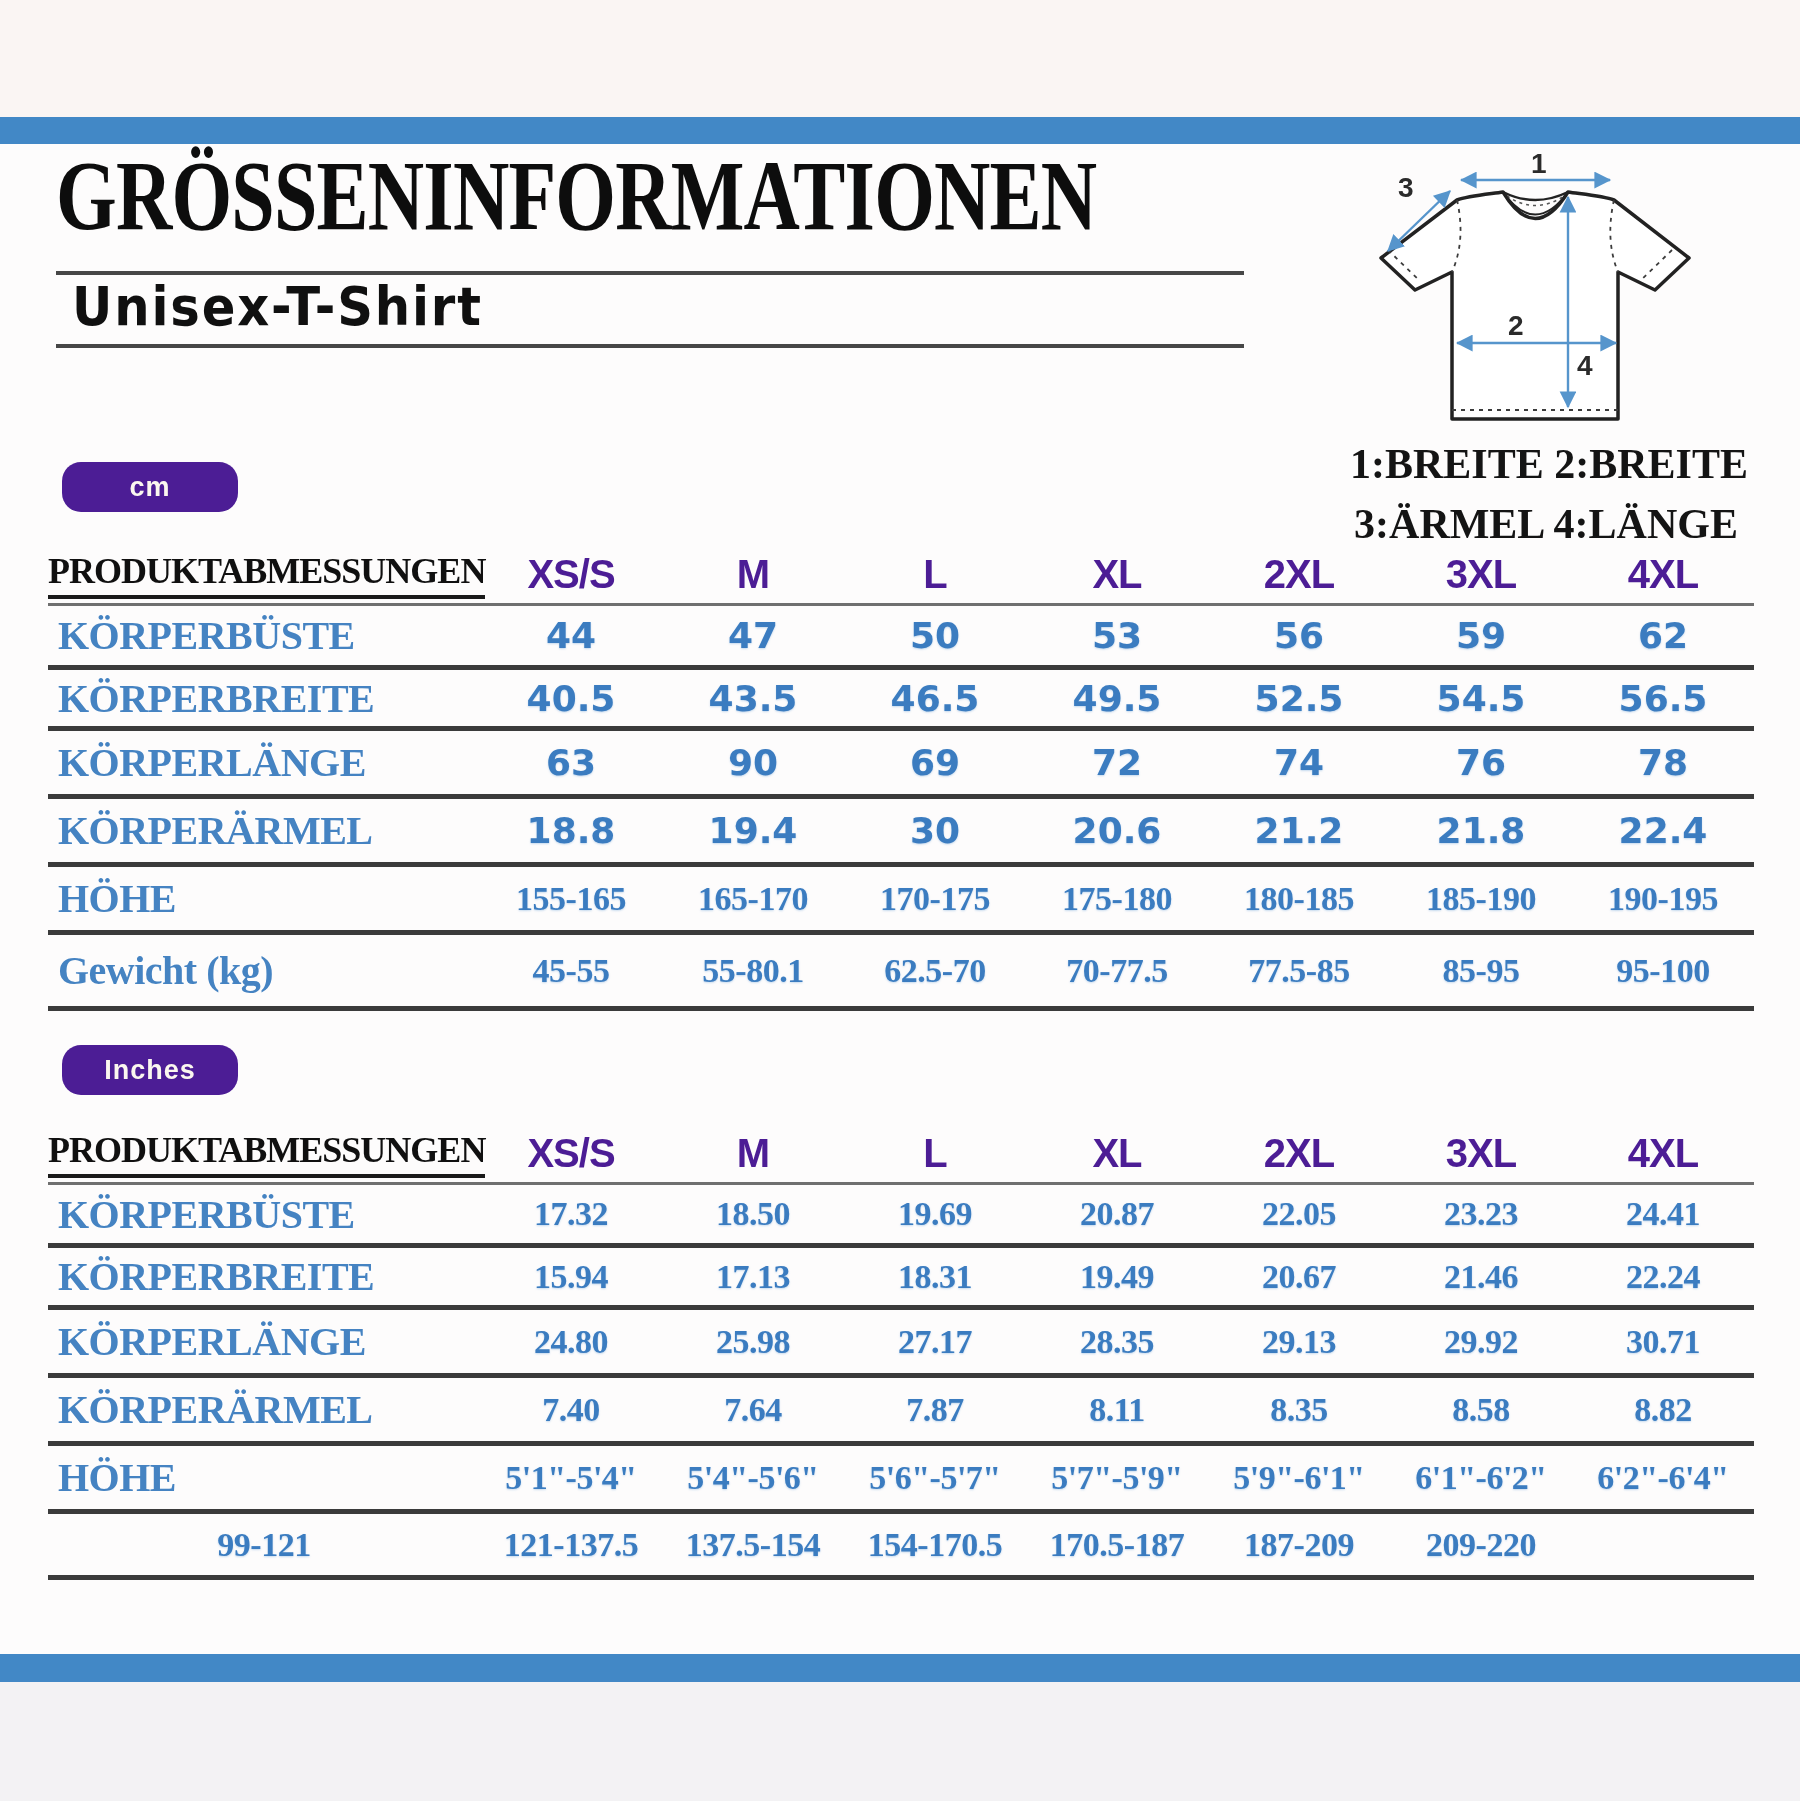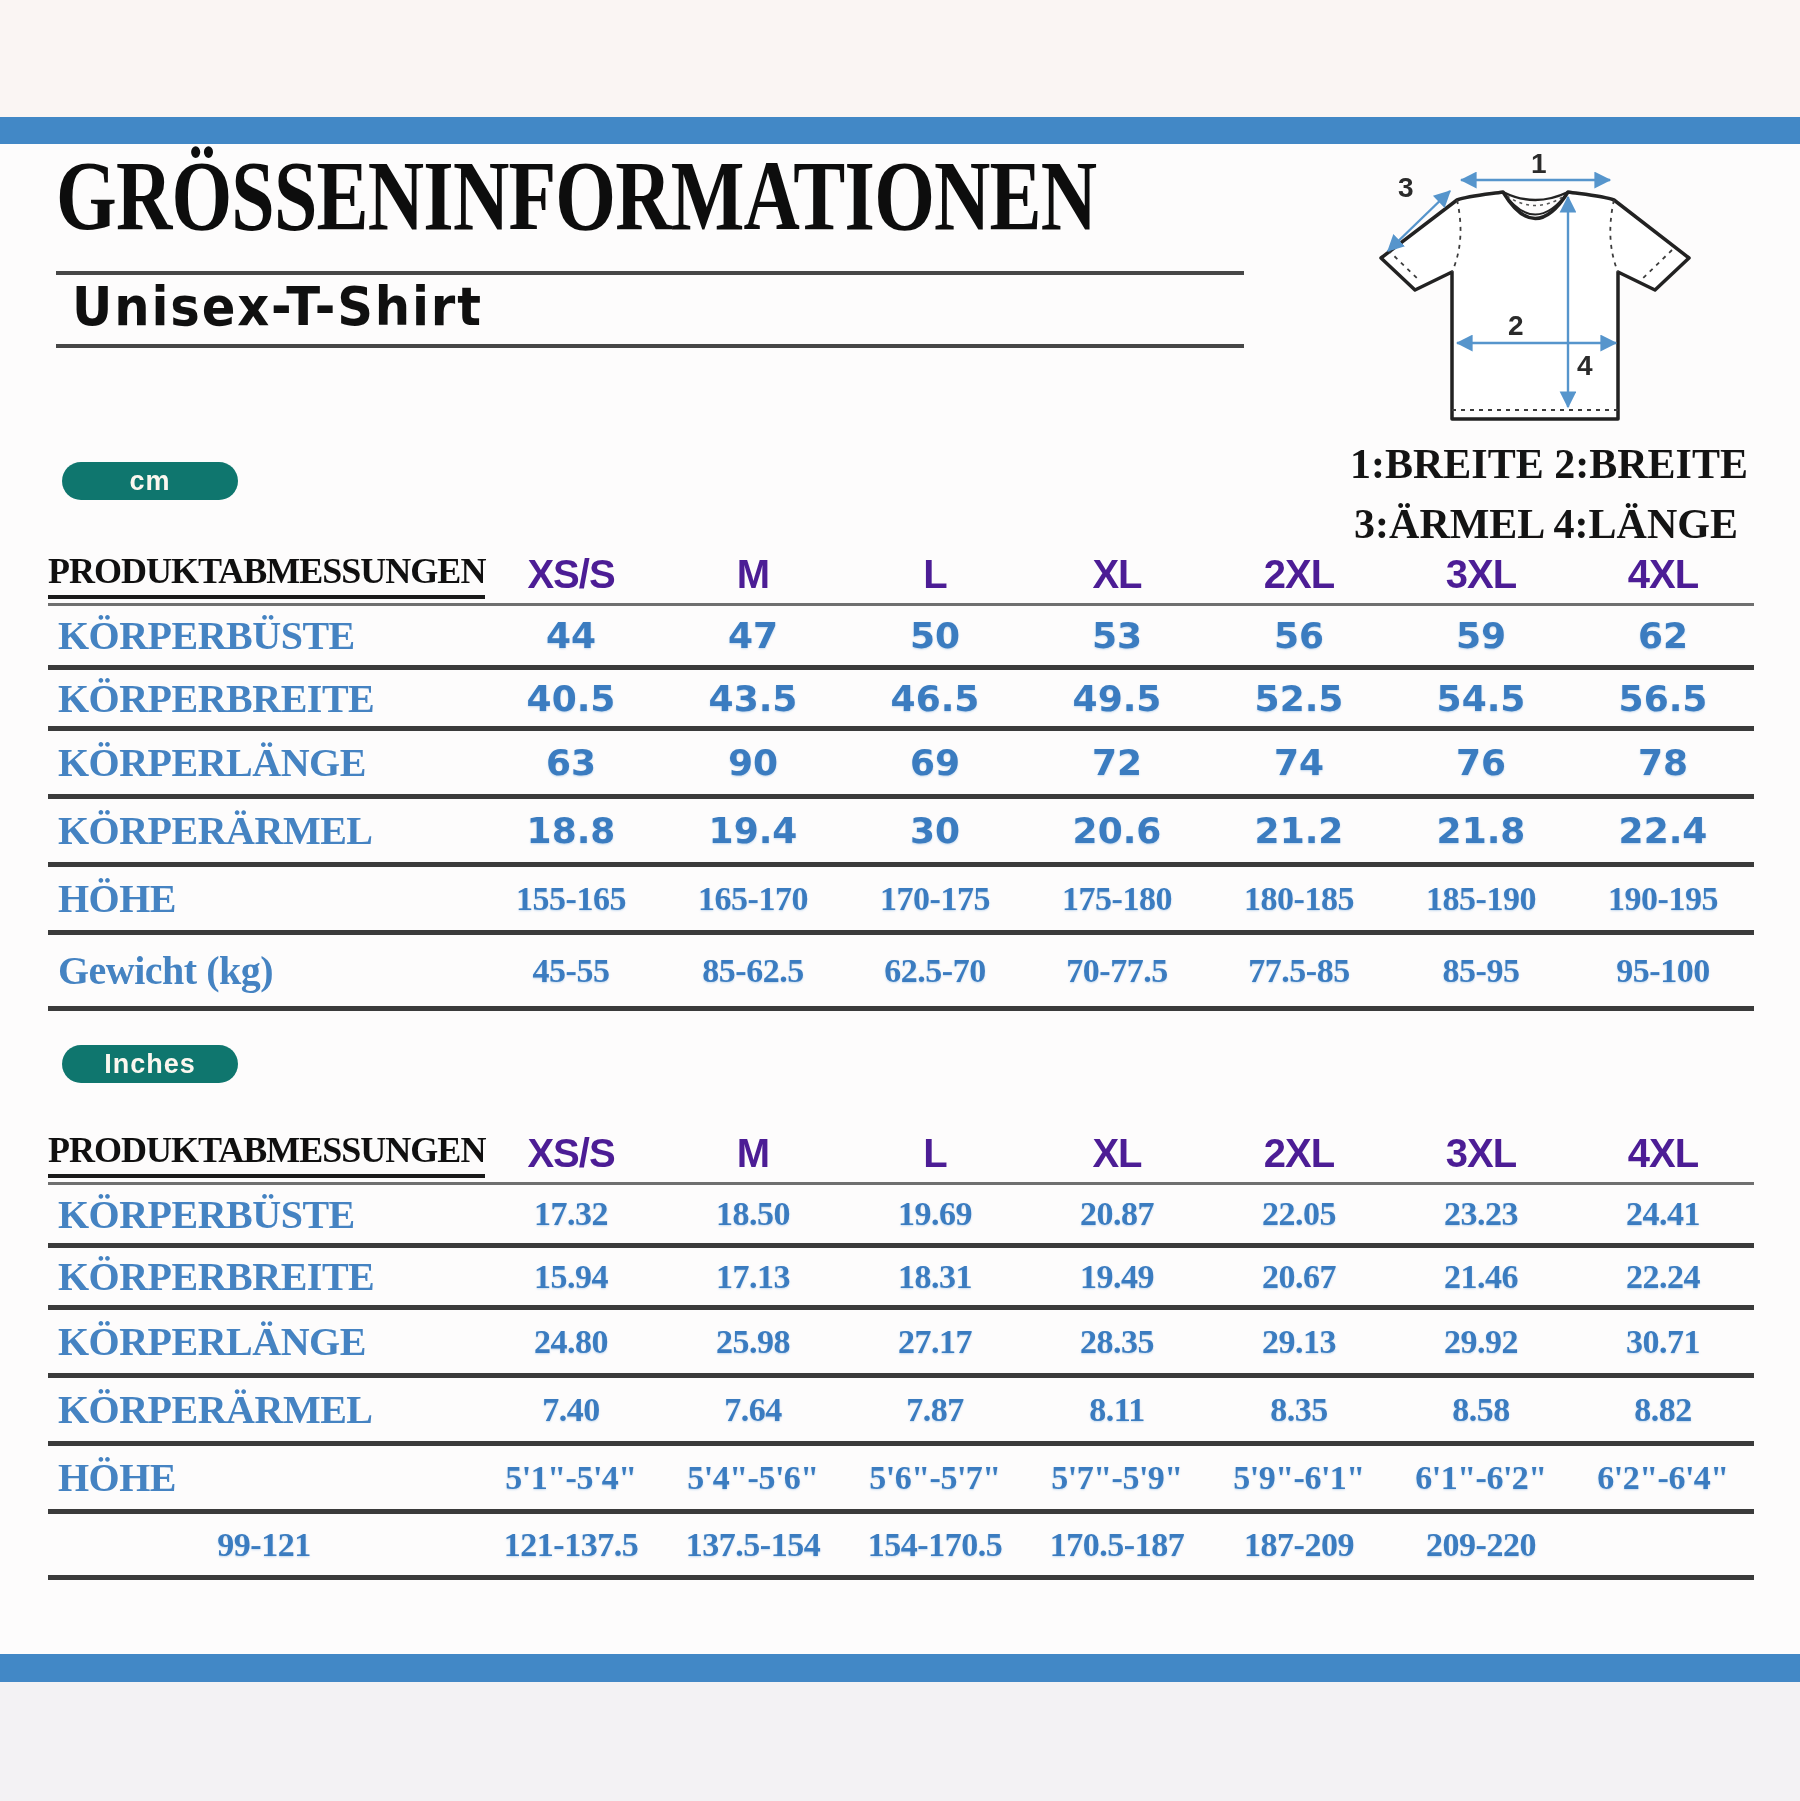--- a/index.html
+++ b/index.html
@@ -33,22 +33,22 @@
 
   .shirt-figure { position:absolute; left:1350px; top:145px; width:360px; height:300px; }
   .legend {
     position:absolute; left:1350px; top:434px; width:392px;
     text-align:center; font-family:"Liberation Serif", serif;
     font-weight:bold; font-size:42px; line-height:1.43; color:#141414;
     white-space:nowrap;
   }
 
   .unit-badge {
-    position:absolute; left:62px; width:176px; height:38px;
-    background:#0f766e; border-radius:19px;
+    position:absolute; left:62px; width:176px; height:50px;
+    background:#4c1d95; border-radius:19px;
     display:flex; align-items:center; justify-content:center;
     color:#fbf7ef; font-weight:bold; font-size:27px;
     font-family:"Liberation Sans", sans-serif; letter-spacing:1px;
   }
   .badge-cm     { top:462px; }
   .badge-inches { top:1045px; }
 
   .size-table { position:absolute; left:48px; width:1706px; }
   .table-cm     { top:528px; }
   .table-inches { top:1107px; }
@@ -198,21 +198,21 @@
         <div class="val v-serif">165-170</div>
         <div class="val v-serif">170-175</div>
         <div class="val v-serif">175-180</div>
         <div class="val v-serif">180-185</div>
         <div class="val v-serif">185-190</div>
         <div class="val v-serif">190-195</div>
       </div>
       <div class="trow" style="height: 76px;">
         <div class="rlabel">Gewicht (kg)</div>
         <div class="val v-serif">45-55</div>
-        <div class="val v-serif">85-62.5</div>
+        <div class="val v-serif">55-80.1</div>
         <div class="val v-serif">62.5-70</div>
         <div class="val v-serif">70-77.5</div>
         <div class="val v-serif">77.5-85</div>
         <div class="val v-serif">85-95</div>
         <div class="val v-serif">95-100</div>
       </div>
     </div>
 
   <div class="unit-badge badge-inches">Inches</div>
   <div class="size-table table-inches">

